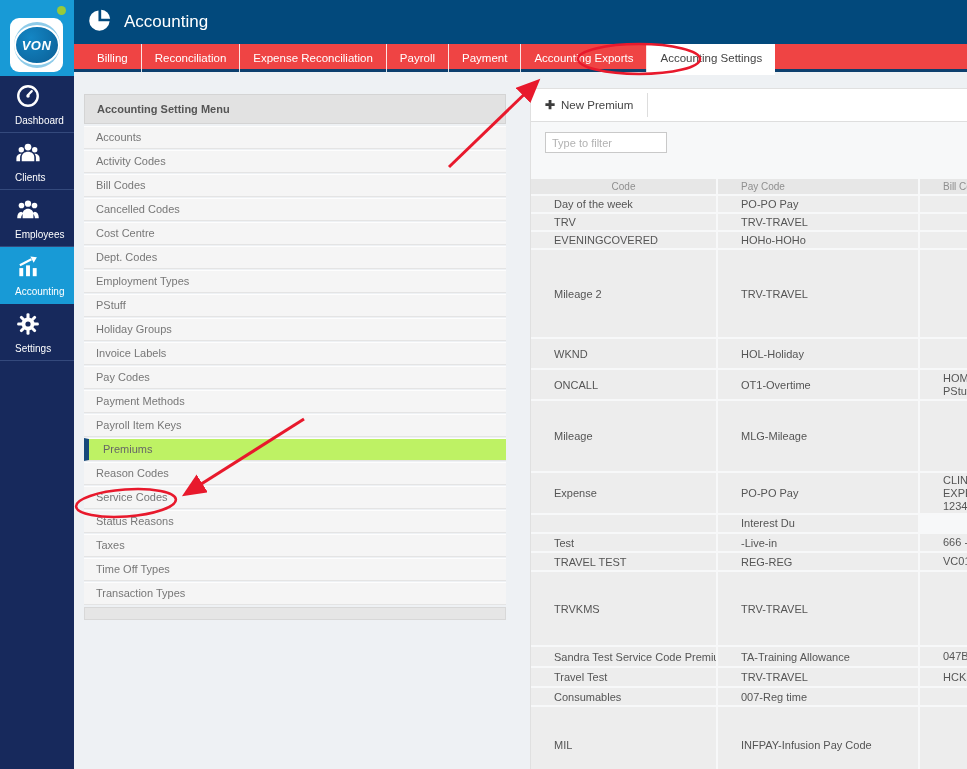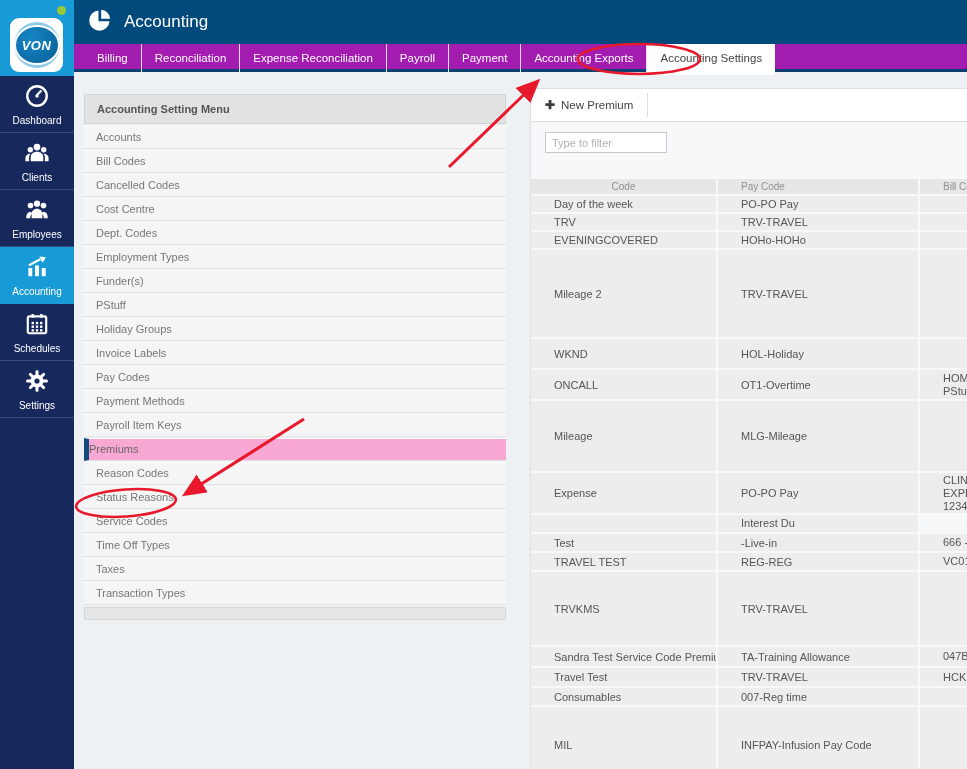--- a/index.html
+++ b/index.html
@@ -15,41 +15,41 @@
               border:2px solid #fff;box-sizing:border-box;display:flex;align-items:center;justify-content:center;}
   .logo-text{color:#fff;font-size:13px;font-weight:bold;font-style:italic;letter-spacing:.5px;}
   .green-dot{position:absolute;left:57px;top:6px;width:9px;height:9px;border-radius:50%;background:#97ca3b;}
 
   
   .topbar{position:absolute;left:74px;top:0;width:893px;height:44px;background:#02497c;display:flex;align-items:center;z-index:4;}
   .topbar .pie{margin-left:13px;}
   .topbar-title{margin-left:12px;color:#fff;font-size:17px;}
 
   
-  .tabbar{position:absolute;left:74px;top:44px;width:893px;height:28px;background:#a21caf;
+  .tabbar{position:absolute;left:74px;top:44px;width:893px;height:28px;background:#ef4444;
           border-bottom:3px solid #0d406e;display:flex;align-items:flex-start;padding-left:10px;box-sizing:border-box;z-index:4;}
   .tab{height:28px;line-height:28px;padding:0 13px;color:#fff;font-size:11.5px;white-space:nowrap;
        border-right:1px solid rgba(255,255,255,.85);cursor:pointer;}
   .tab.active{background:#fff;color:#444;height:31px;border-right:none;z-index:6;}
 
   
   .sidebar{position:absolute;left:0;top:76px;width:74px;height:693px;background:#17295c;z-index:3;}
   .nav-item{height:56px;border-bottom:1px solid #34497c;display:flex;flex-direction:column;
-            align-items:center;justify-content:center;color:#fff;cursor:pointer;}
+            align-items:flex-start;justify-content:center;color:#fff;cursor:pointer;padding-left:15px;}
   .nav-item.active{background:#189ad6;border-bottom-color:#189ad6;}
   .nav-label{font-size:10px;margin-top:2px;}
 
   
   .menu-panel{position:absolute;left:84px;top:94px;width:422px;z-index:2;}
   .menu-header{height:28px;line-height:28px;background:#e2e2e2;border:1px solid #d4d4d4;
                font-weight:bold;font-size:11px;color:#555;padding-left:12px;}
   .menu-list{margin-top:2px;}
   .menu-item{height:21px;line-height:21px;background:#f5f5f5;border-top:1px solid #fdfdfd;border-bottom:1px solid #e4e4e4;
              margin-bottom:1px;font-size:11px;color:#777;padding-left:12px;cursor:pointer;}
-  .menu-item.selected{background:#f9a8d4;border-left:5px solid #16497b;padding-left:0;color:#666;}
+  .menu-item.selected{background:#bef264;border-left:5px solid #16497b;padding-left:14px;color:#666;}
   .menu-footer{height:11px;background:#e6e6e6;border:1px solid #d8d8d8;margin-top:2px;}
 
   
   .right-panel{position:absolute;left:530px;top:88px;width:590px;height:681px;background:#f7f8f9;
                border-left:1px solid #e0e0e0;border-top:1px solid #e0e0e0;z-index:2;}
   .toolbar{height:32px;background:#fff;border-bottom:1px solid #dedede;display:flex;align-items:center;}
   .new-btn{margin-left:14px;font-size:11.5px;color:#444;display:flex;align-items:center;cursor:pointer;}
   .new-btn .plus{font-size:12px;color:#3c3c3c;margin-right:6px;font-weight:bold;}
   .toolbar-sep{width:1px;height:24px;background:#ddd;margin-left:14px;}
   .filter-row{padding:10px 0 0 14px;}
@@ -141,73 +141,55 @@
             <rect x="4" y="13" width="3.6" height="7.5"></rect>
             <rect x="10.2" y="10.5" width="3.6" height="10"></rect>
             <rect x="16.4" y="13" width="3.6" height="7.5"></rect>
             <path d="M4.5 10.4L15.2 4.9" stroke="#fff" stroke-width="2" fill="none"></path>
             <path d="M14.2 2.2l6 .8-3 5z"></path>
           </svg></span>
         <span class="nav-label">Accounting</span>
       </div>
       <div class="nav-item">
         <span><svg width="26" height="26" viewBox="0 0 24 24">
-            <rect x="3.5" y="5" width="17" height="15.5" rx="1.5" fill="none" stroke="#fff" stroke-width="2"></rect>
-            <path d="M8 2.8v3.4M16 2.8v3.4" stroke="#fff" stroke-width="2.2"></path>
-            <g fill="#fff">
-              <rect x="7" y="10" width="2.2" height="2.2"></rect>
-              <rect x="10.9" y="10" width="2.2" height="2.2"></rect>
-              <rect x="14.8" y="10" width="2.2" height="2.2"></rect>
-              <rect x="7" y="13.4" width="2.2" height="2.2"></rect>
-              <rect x="10.9" y="13.4" width="2.2" height="2.2"></rect>
-              <rect x="14.8" y="13.4" width="2.2" height="2.2"></rect>
-              <rect x="7" y="16.8" width="2.2" height="2.2"></rect>
-              <rect x="10.9" y="16.8" width="2.2" height="2.2"></rect>
-              <rect x="14.8" y="16.8" width="2.2" height="2.2"></rect>
-            </g>
-          </svg></span>
-        <span class="nav-label">Schedules</span>
-      </div>
-      <div class="nav-item">
-        <span><svg width="26" height="26" viewBox="0 0 24 24">
             <g fill="#fff">
               <rect x="10.6" y="2" width="2.8" height="20" rx="1.2"></rect>
               <rect x="10.6" y="2" width="2.8" height="20" rx="1.2" transform="rotate(45 12 12)"></rect>
               <rect x="10.6" y="2" width="2.8" height="20" rx="1.2" transform="rotate(90 12 12)"></rect>
               <rect x="10.6" y="2" width="2.8" height="20" rx="1.2" transform="rotate(135 12 12)"></rect>
               <circle cx="12" cy="12" r="6"></circle>
             </g>
             <circle cx="12" cy="12" r="2.4" fill="#17295c"></circle>
           </svg></span>
         <span class="nav-label">Settings</span>
       </div>
     </div>
 
   <div class="menu-panel">
     <div class="menu-header">Accounting Setting Menu</div>
     <div class="menu-list" id="menu-list">
         <div class="menu-item">Accounts</div>
+        <div class="menu-item">Activity Codes</div>
         <div class="menu-item">Bill Codes</div>
         <div class="menu-item">Cancelled Codes</div>
         <div class="menu-item">Cost Centre</div>
         <div class="menu-item">Dept. Codes</div>
         <div class="menu-item">Employment Types</div>
-        <div class="menu-item">Funder(s)</div>
         <div class="menu-item">PStuff</div>
         <div class="menu-item">Holiday Groups</div>
         <div class="menu-item">Invoice Labels</div>
         <div class="menu-item">Pay Codes</div>
         <div class="menu-item">Payment Methods</div>
         <div class="menu-item">Payroll Item Keys</div>
         <div class="menu-item selected">Premiums</div>
         <div class="menu-item">Reason Codes</div>
+        <div class="menu-item">Service Codes</div>
         <div class="menu-item">Status Reasons</div>
-        <div class="menu-item">Service Codes</div>
+        <div class="menu-item">Taxes</div>
         <div class="menu-item">Time Off Types</div>
-        <div class="menu-item">Taxes</div>
         <div class="menu-item">Transaction Types</div>
       </div>
     <div class="menu-footer"></div>
   </div>
 
   <div class="right-panel">
     <div class="toolbar">
       <div class="new-btn">
         <span class="plus">✚</span>
         <span>New Premium</span>

